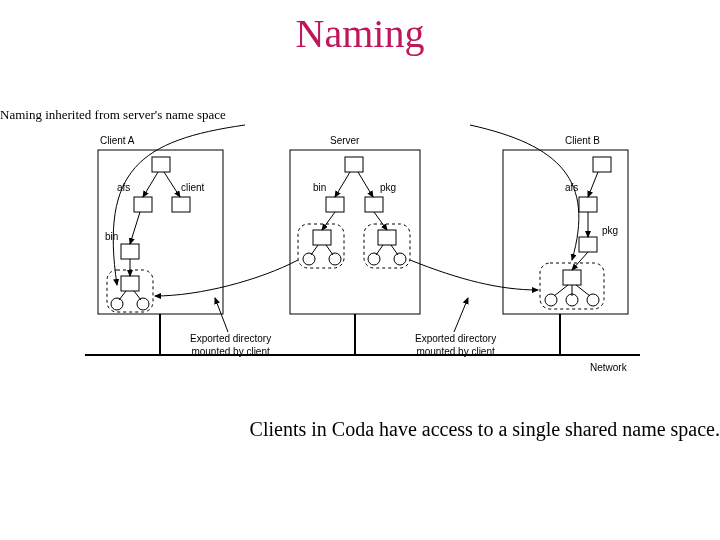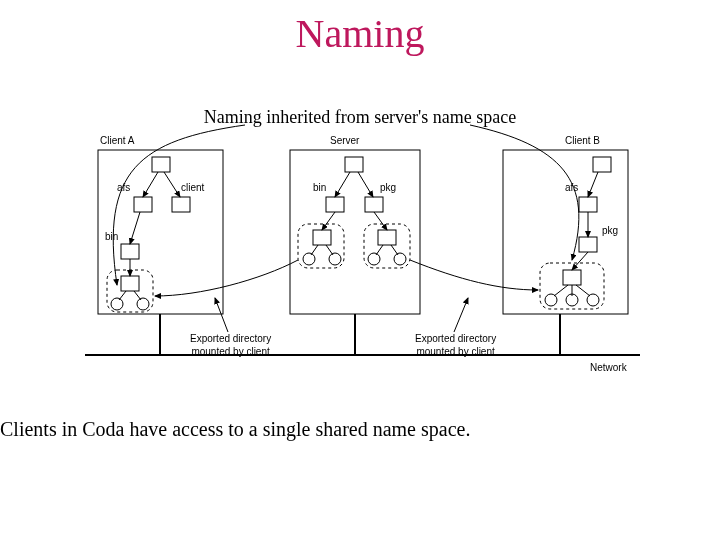--- a/index.html
+++ b/index.html
@@ -1,18 +1,18 @@
 <!DOCTYPE html>
 <html><head>
 <meta charset="utf-8">
 <style>
   html,body{margin:0;padding:0;width:720px;height:540px;background:#fff;font-family:"Times New Roman",Times,serif;color:#000}
   .title{position:absolute;left:0;right:0;top:10px;text-align:center;font-size:40px;color:#be185d}
-  .subtitle{position:absolute;left:0;right:0;top:107px;text-align:center;font-size:18px}
-  .caption{position:absolute;left:0;right:0;top:418px;text-align:left;font-size:20px}
+  .subtitle{position:absolute;left:0;right:0;top:107px;font-size:13px}
+  .caption{position:absolute;left:0;right:0;top:418px;text-align:right;font-size:20px}
   .lbl{position:absolute;font-size:10px;font-family:Liberation Sans, sans-serif}
   svg{position:absolute}
 </style>
 </head>
 <body>
 
 <div class="title">Naming</div>
 <div class="subtitle">Naming inherited from server's name space</div>
 <div class="caption">Clients in Coda have access to a single shared name space.</div>
 

